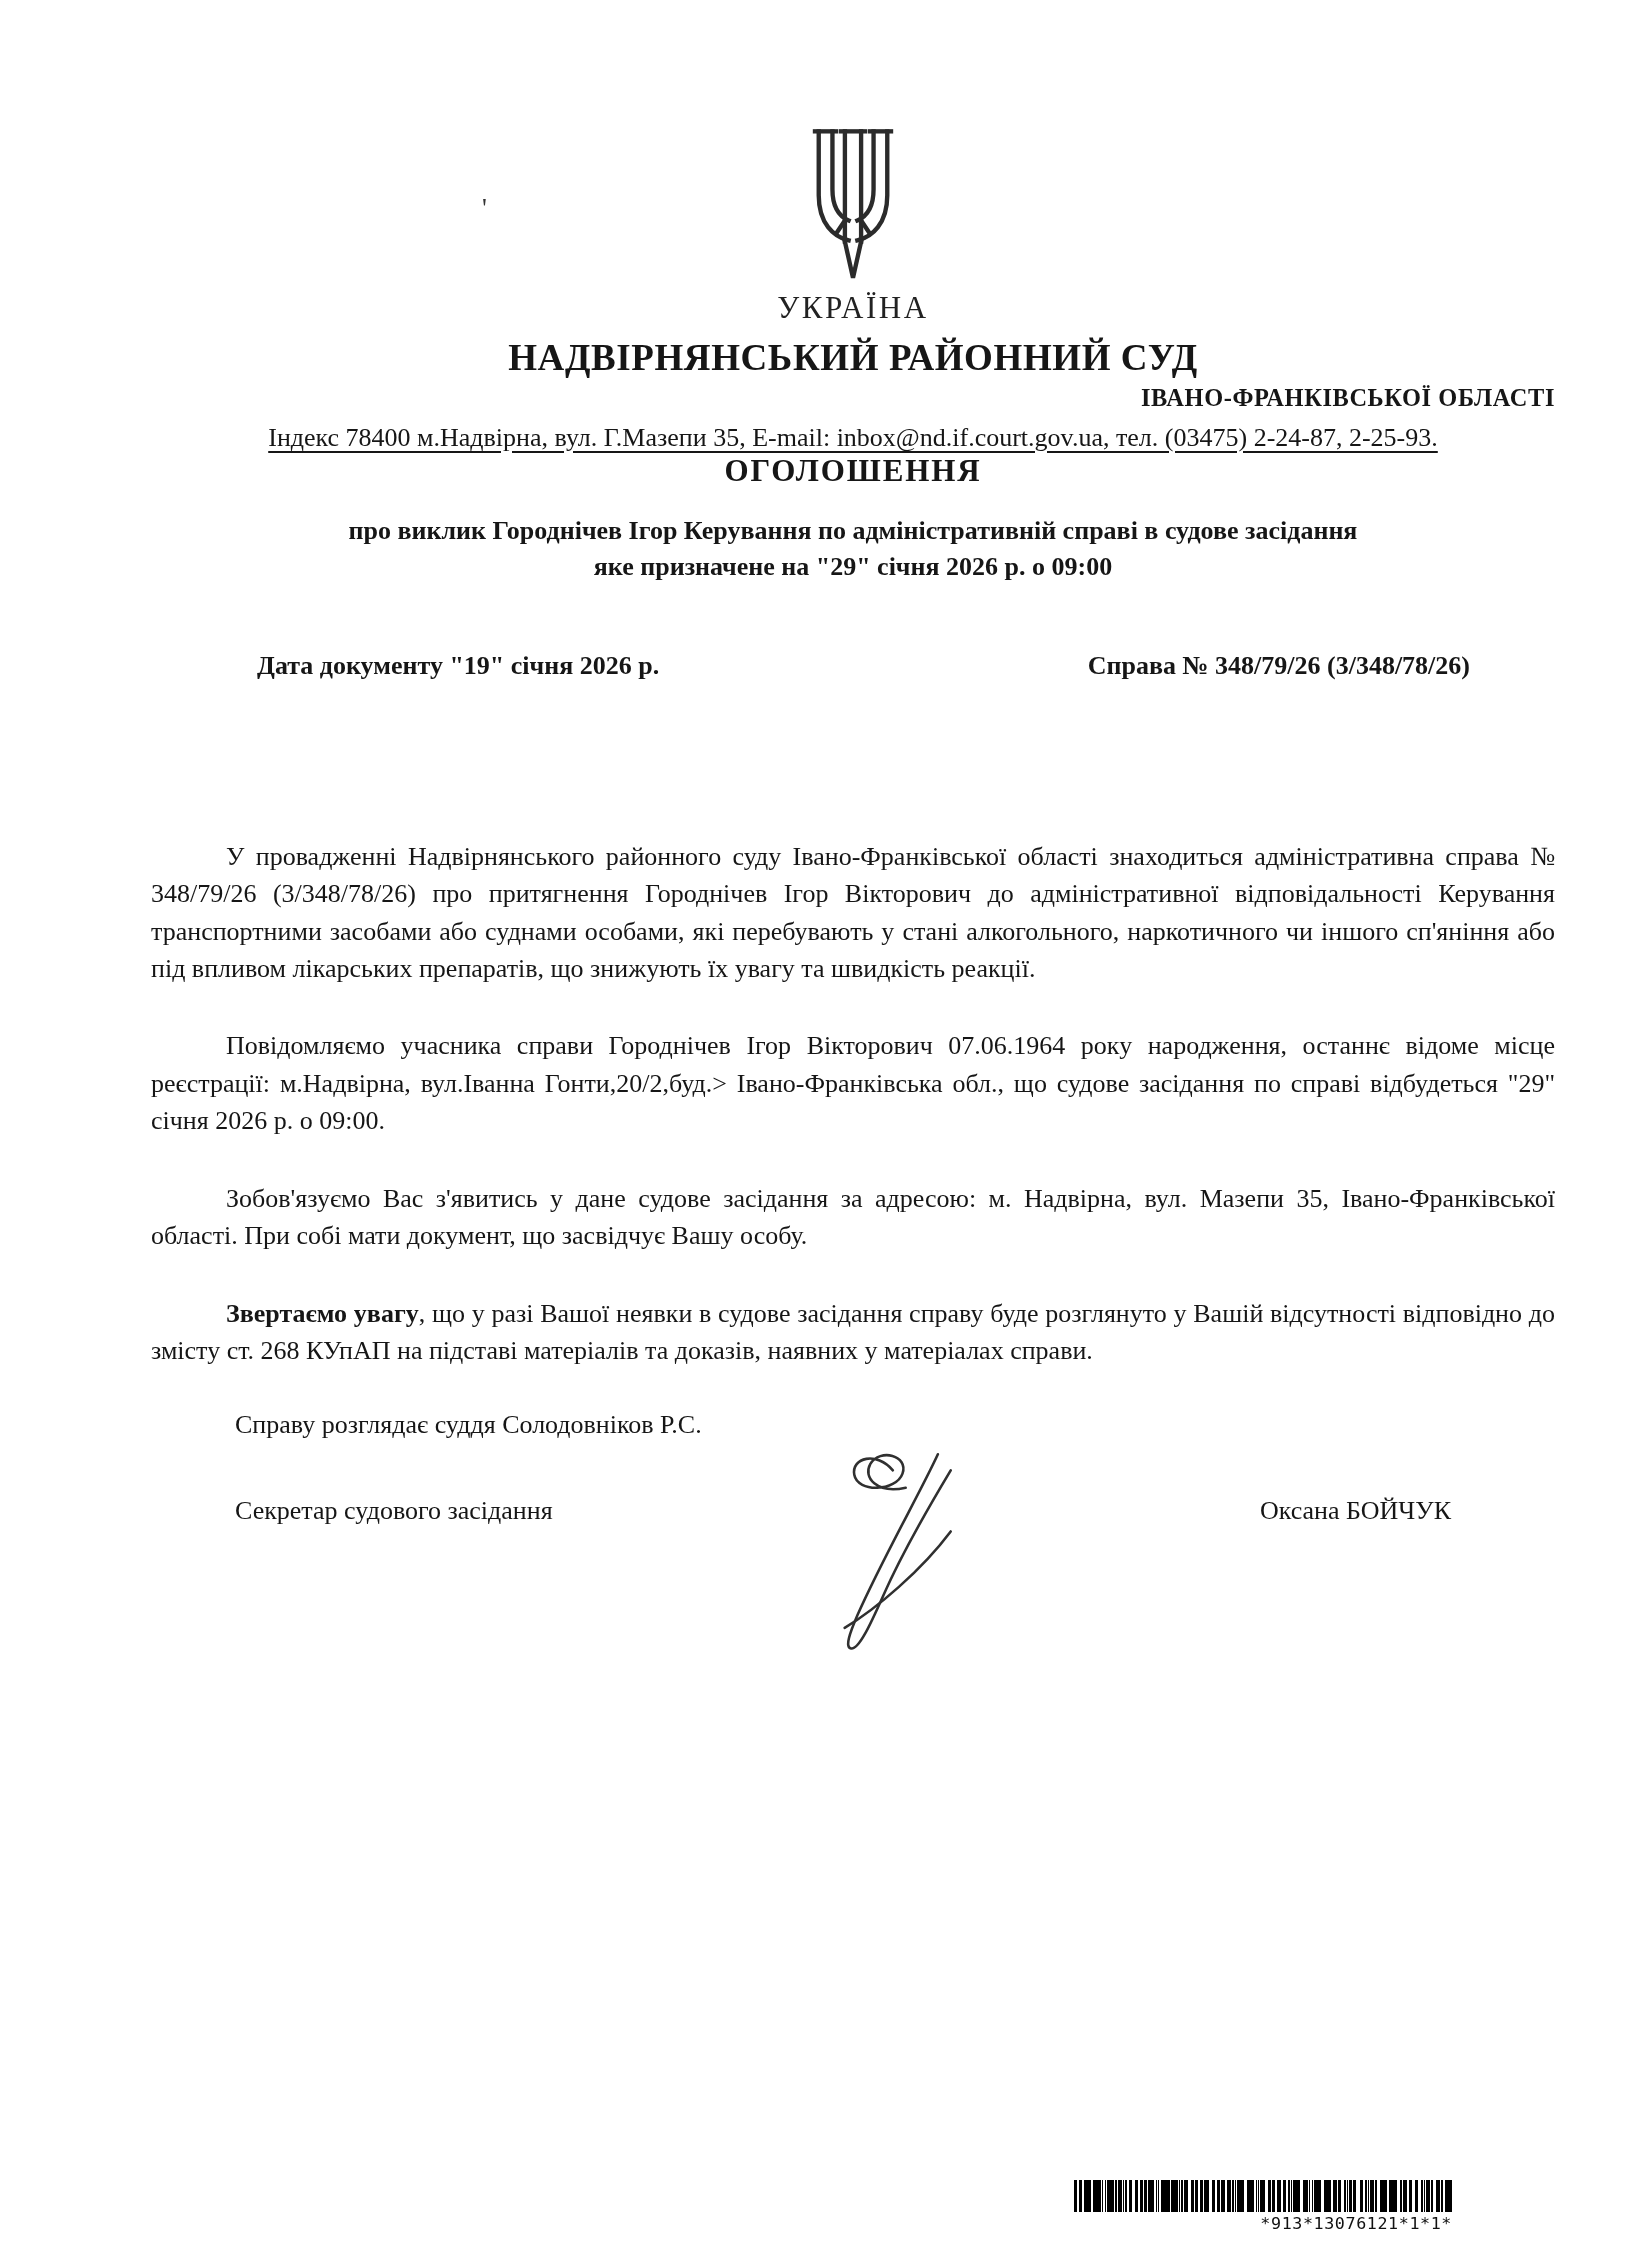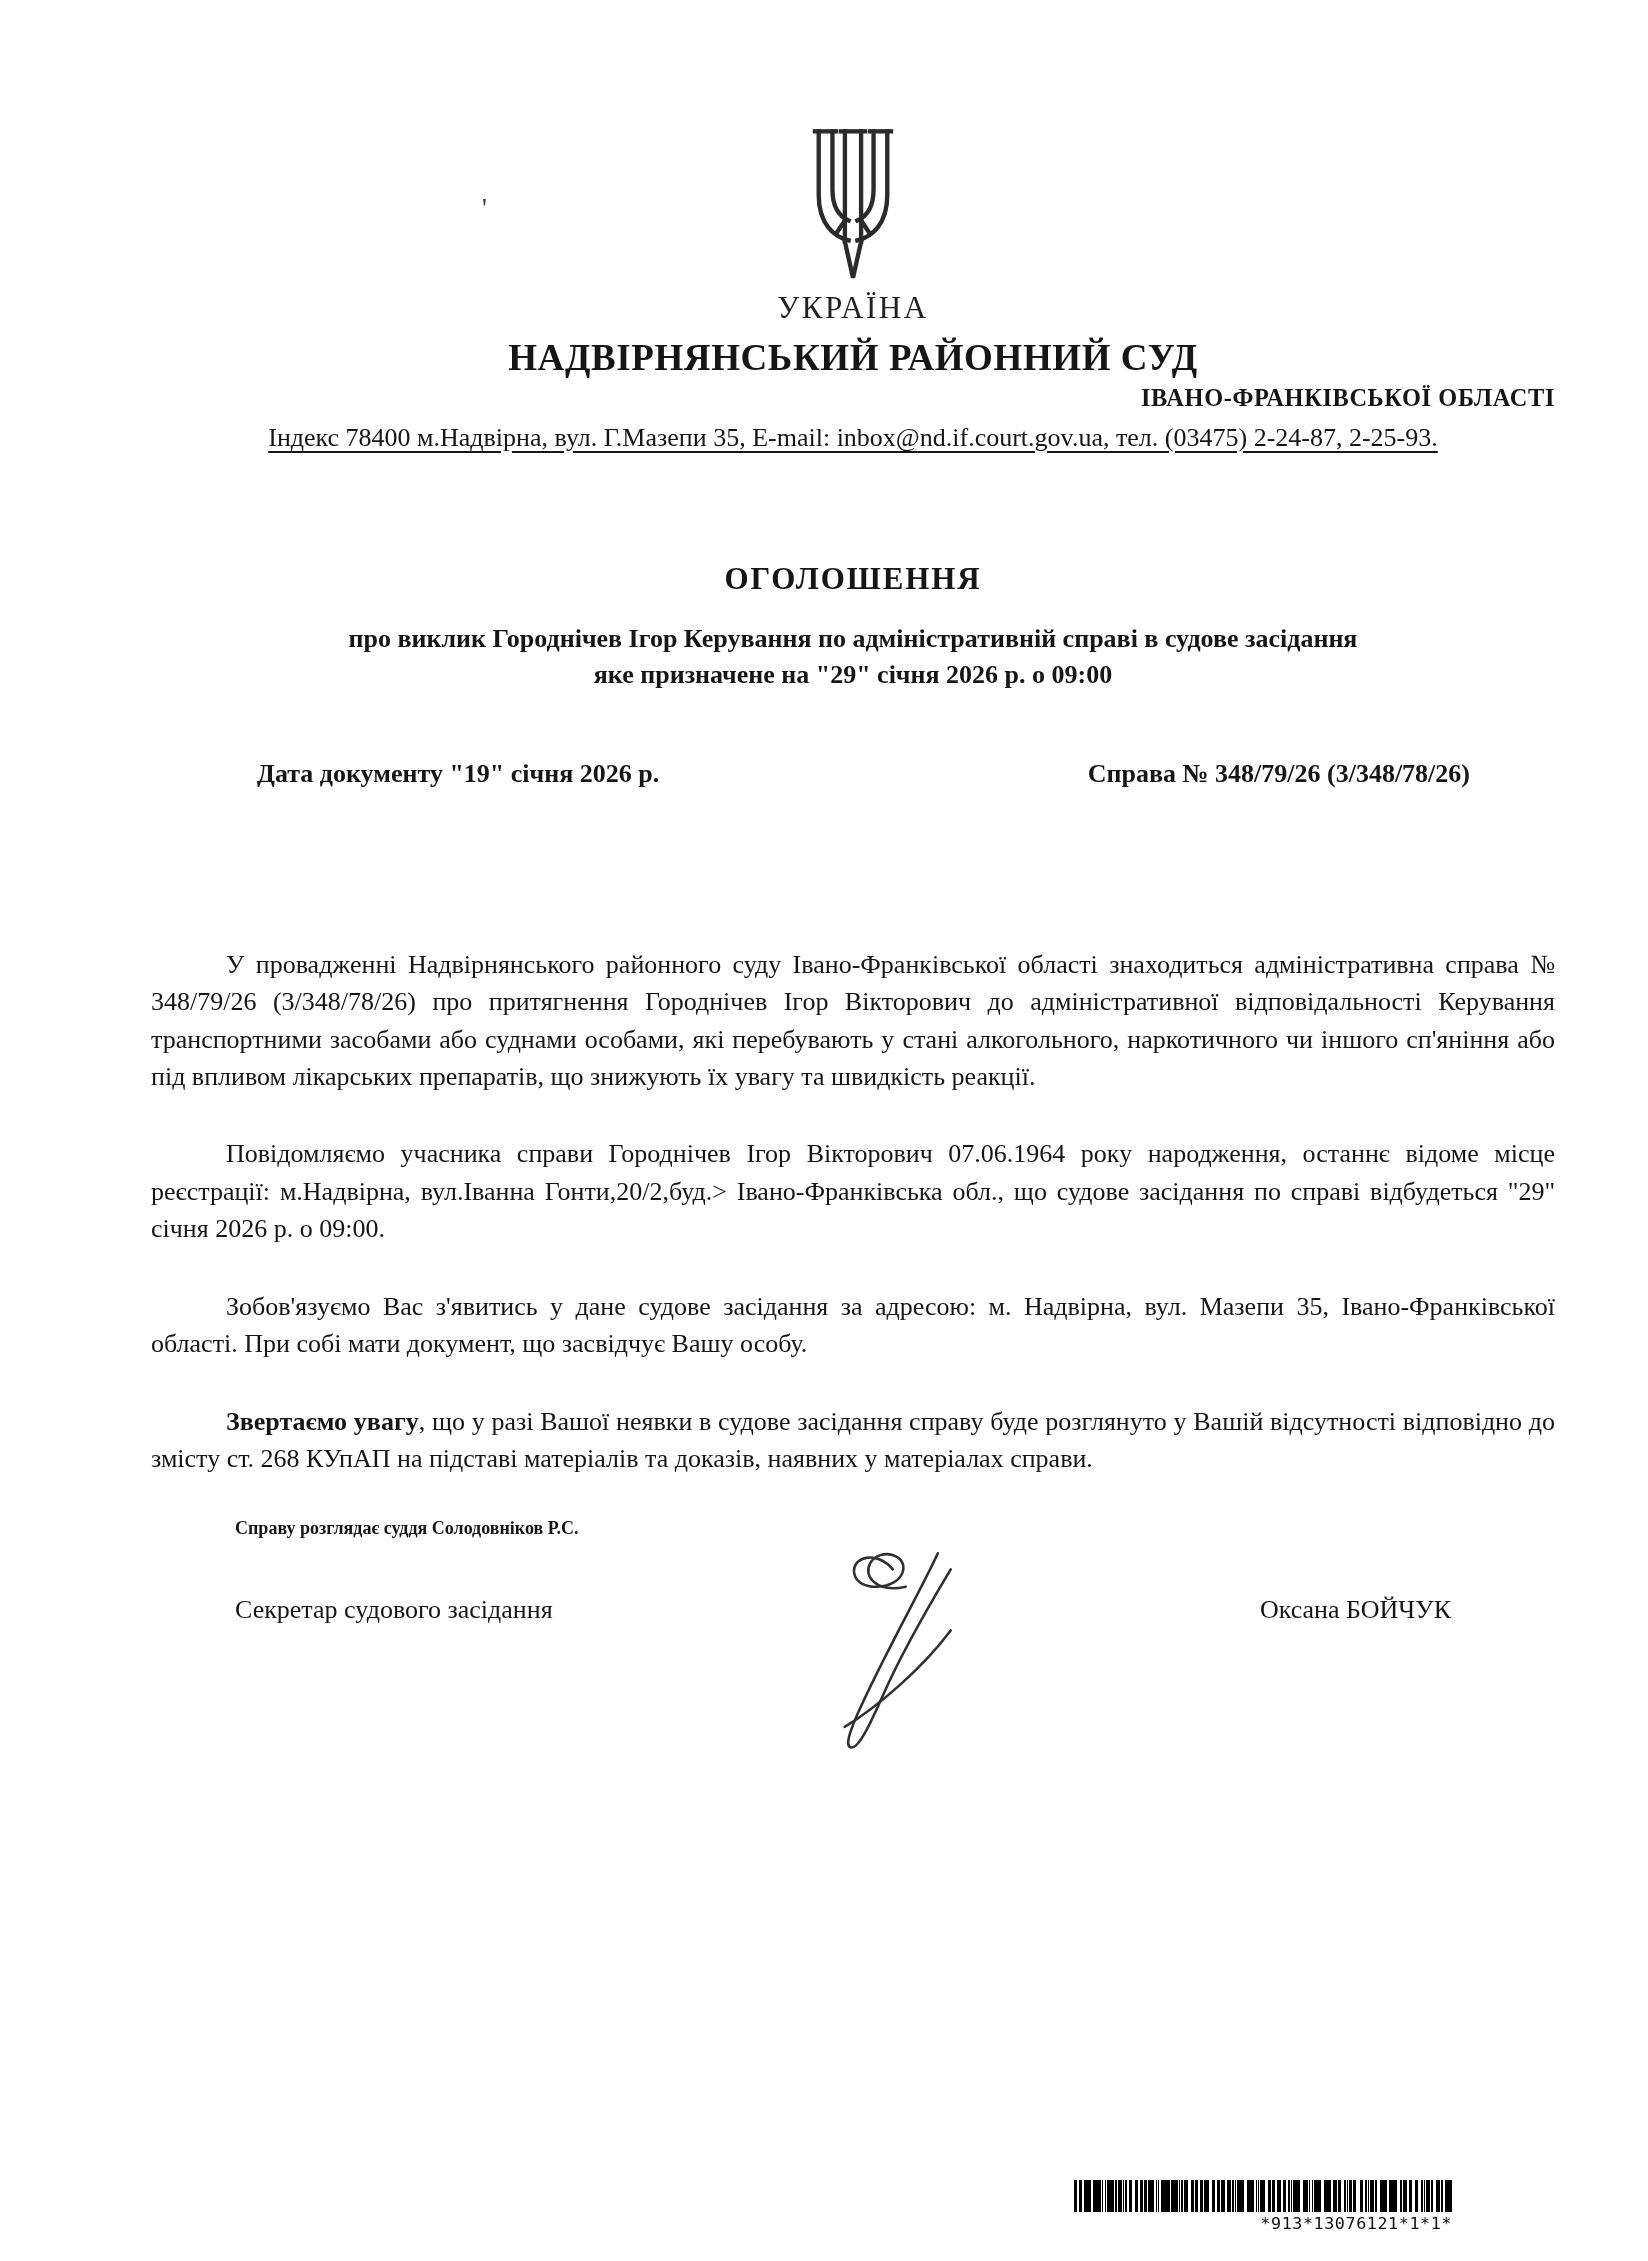--- a/index.html
+++ b/index.html
@@ -42,21 +42,20 @@
   .contact-line {
     margin-top: 10.3px;
     text-align: center;
     font-size: 26px;
     text-decoration: underline;
     text-underline-offset: 4.5px;
     white-space: nowrap;
   }
 
   .doc-title {
-    margin-top: 108px;
     text-align: center;
     font-size: 31px;
     font-weight: bold;
     letter-spacing: 1.9px;
   }
   .doc-subtitle {
     text-align: center;
     font-size: 26px;
     font-weight: bold;
     line-height: 1.38;
@@ -75,22 +74,22 @@
 
   .doc-body { margin-top: 157px; }
   .doc-body p {
     font-size: 26px;
     line-height: 1.44;
     text-align: justify;
     text-indent: 75px;
     margin-bottom: 40px;
   }
   .judge-line {
-    font-size: 18px;
-    font-weight: bold;
+    font-size: 26px;
+    font-weight: normal;
     text-indent: 84px;
     margin-top: 14px;
   }
 
   .secretary-row {
     position: relative;
     margin-top: 56px;
     display: flex;
     justify-content: space-between;
     font-size: 26px;

